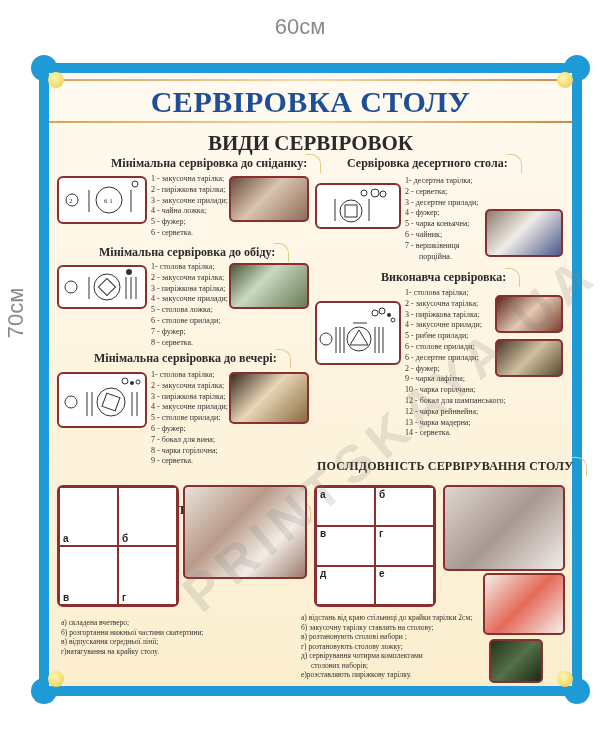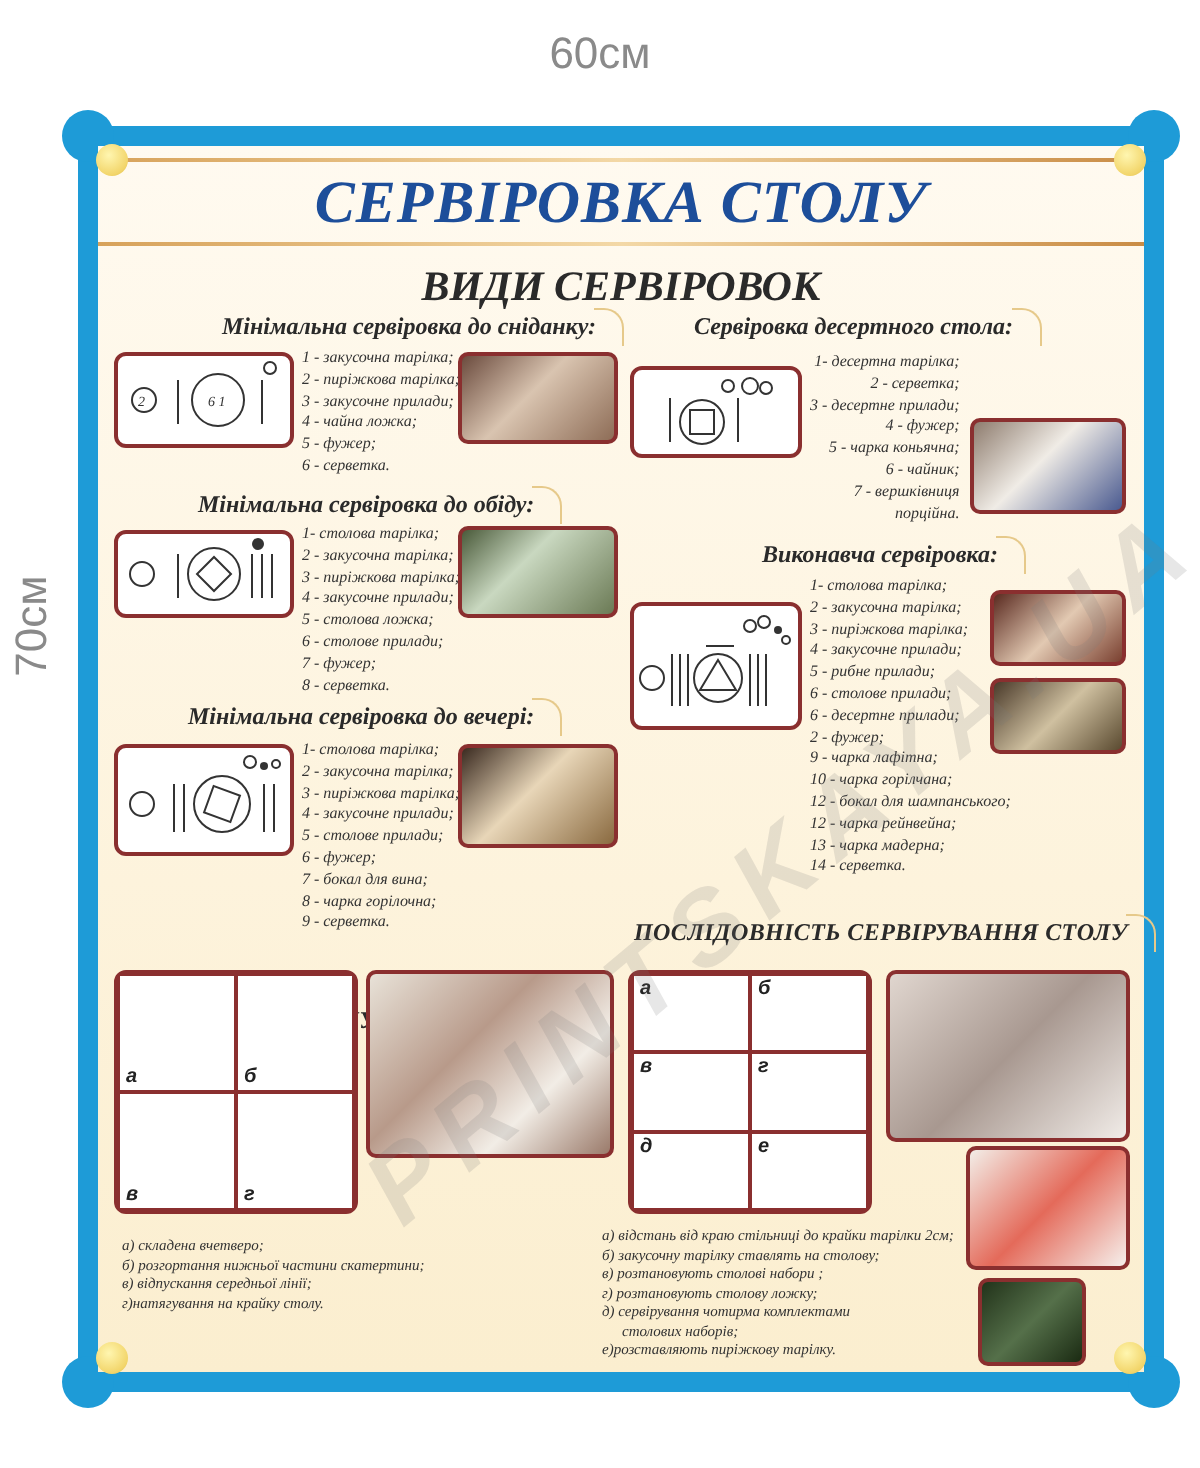--- a/index.html
+++ b/index.html
@@ -1,19 +1,19 @@
 <!DOCTYPE html>
 <html><head>
 <meta charset="utf-8">
 <style>
   html,body{margin:0;padding:0;}
   body{width:600px;height:734px;background:#fff;position:relative;overflow:hidden;font-family:"Liberation Serif","DejaVu Serif",serif;}
   .dim-w{position:absolute;left:0;width:600px;top:14px;text-align:center;font-family:"Liberation Sans",sans-serif;font-size:22px;color:#8a8a8a;}
   .dim-h{position:absolute;left:-14px;top:300px;width:60px;transform:rotate(-90deg);font-family:"Liberation Sans",sans-serif;font-size:22px;color:#8a8a8a;text-align:center;}
-  .poster{position:absolute;left:39px;top:63px;width:543px;height:633px;background:#1e9bd7;font-style:italic;}
+  .poster{position:absolute;left:39px;top:63px;width:543px;height:633px;background:#1e9bd7;}
   .inner{position:absolute;left:10px;top:10px;right:10px;bottom:10px;background:linear-gradient(#fffaf0,#fdf3dc 60%,#fbeecf);}
   .corner{position:absolute;width:26px;height:26px;border-radius:50%;background:#1e9bd7;}
   .dot{position:absolute;width:16px;height:16px;border-radius:50%;background:radial-gradient(circle at 40% 35%,#fff6b0,#f2d56a 70%,#d9b640);}
   .band{position:absolute;left:0;right:0;height:2px;background:linear-gradient(90deg,#d7a25a,#f3d8a6,#c98c45);}
   .title{position:absolute;left:0;right:0;top:12px;text-align:center;font-weight:bold;font-size:30px;color:#1d4e9a;letter-spacing:0.5px;}
   .subtitle{position:absolute;left:0;right:0;top:58px;text-align:center;font-weight:bold;font-size:21px;color:#2a2a2a;}
   .sec-h{position:absolute;font-weight:bold;font-size:12px;color:#2a2a2a;white-space:nowrap;}
   .sec-h.caps{font-size:12px;letter-spacing:0.2px;}
   .sec-h::after{content:"";position:absolute;right:-14px;top:-2px;width:14px;height:18px;border-top:1px solid #e6c98a;border-right:1px solid #e6c98a;border-radius:0 10px 0 0;}
   .list{position:absolute;font-size:8px;line-height:10.8px;color:#333;margin:0;padding:0;list-style:none;}
@@ -134,21 +134,21 @@
       <svg width="82" height="42">
         <line x1="18" y1="14" x2="18" y2="36" stroke="#333"></line>
         <circle cx="34" cy="26" r="11" fill="none" stroke="#333"></circle>
           <rect x="28" y="20" width="12" height="12" fill="none" stroke="#333"></rect>
         <line x1="52" y1="14" x2="52" y2="36" stroke="#333"></line>
         <circle cx="47" cy="8" r="3" fill="none" stroke="#333"></circle>
           <circle cx="58" cy="8" r="4" fill="none" stroke="#333"></circle>
           <circle cx="66" cy="9" r="3" fill="none" stroke="#333"></circle>
       </svg>
     </div>
-    <ul class="list" style="left:356px;top:103px;text-align:right;">
+    <ul class="list" style="left:356px;top:103px;">
       <li>1- десертна тарілка;</li>
       <li>2 - серветка;</li>
       <li>3 - десертне прилади;</li>
       <li>4 - фужер;</li>
       <li>5 - чарка коньячна;</li>
       <li>6 - чайник;</li>
       <li>7 - вершківниця</li>
       <li style="padding-left:14px;">порційна.</li>
     </ul>
     <div class="photo ph-ds" style="left:436px;top:136px;width:74px;height:44px;"></div>

